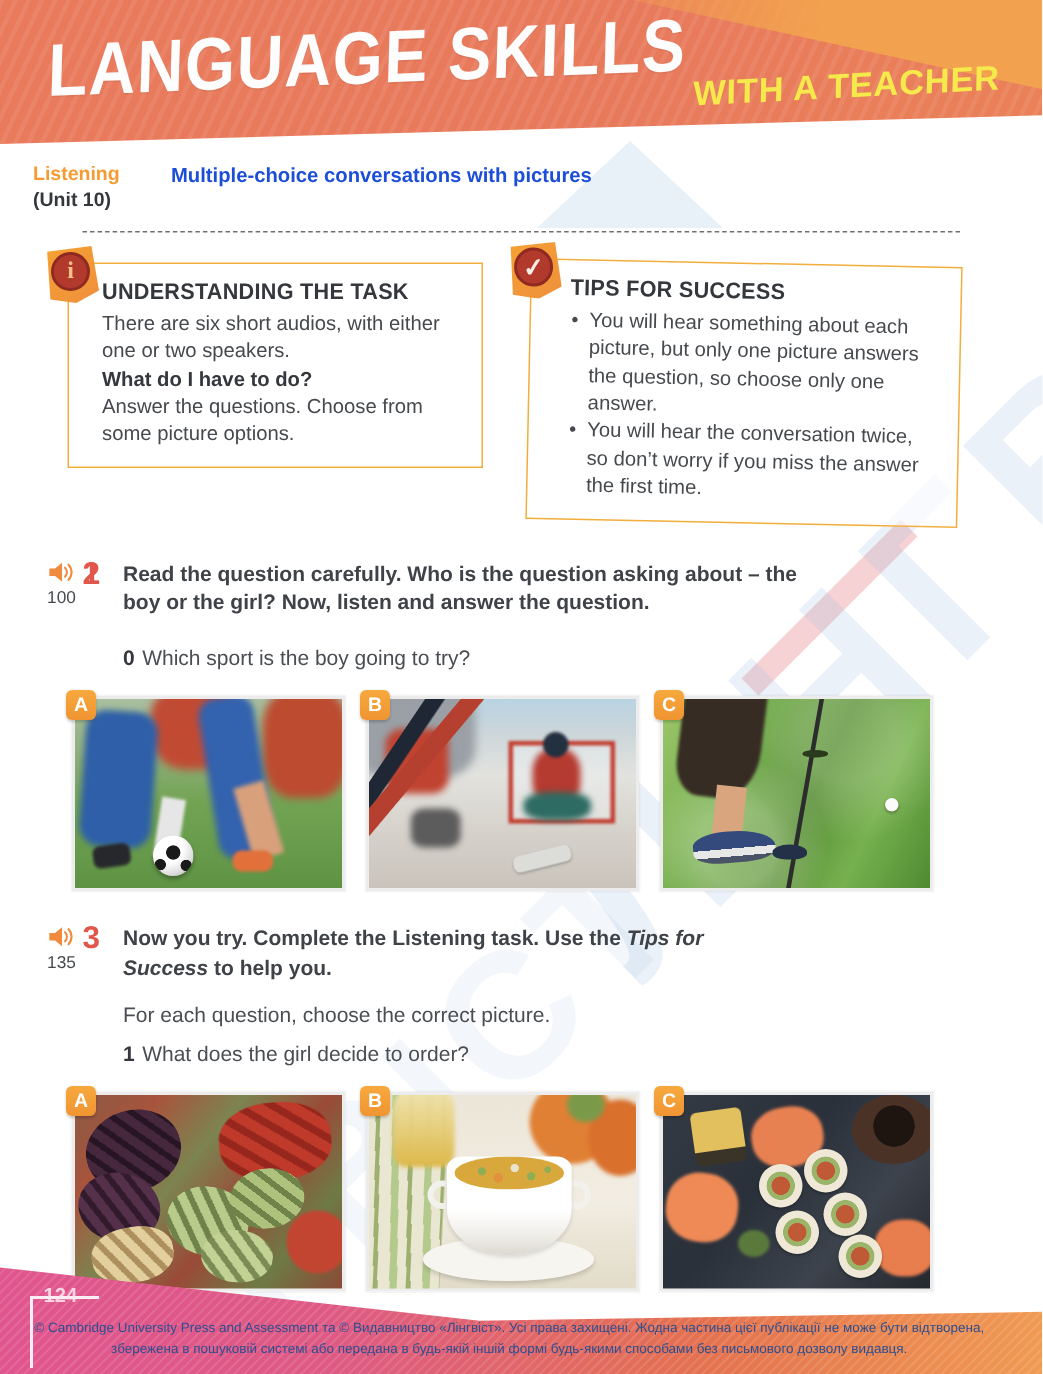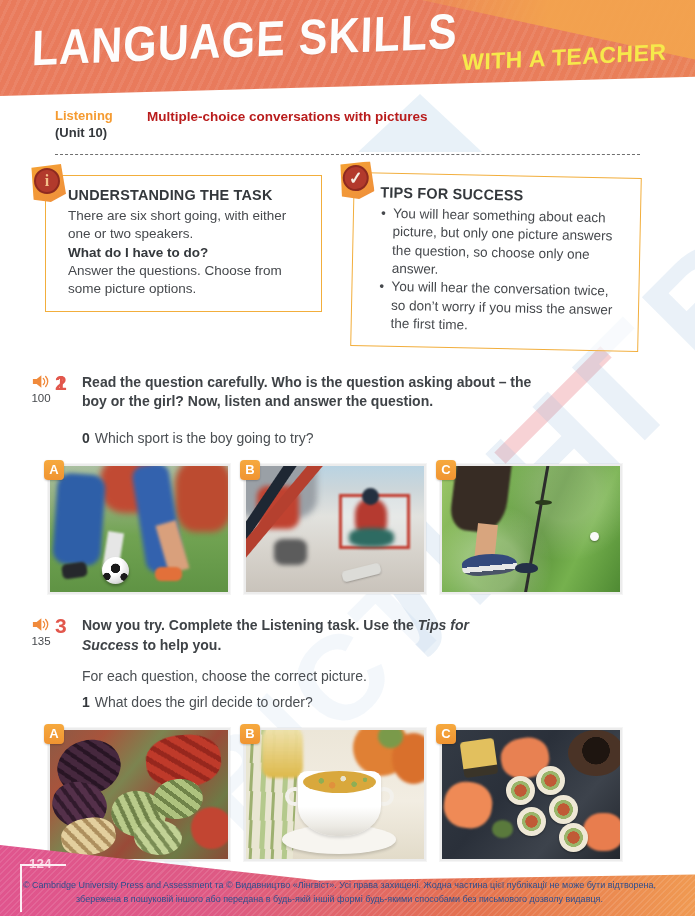--- a/index.html
+++ b/index.html
@@ -48,25 +48,25 @@
     transform:scaleY(1.15) rotate(-2deg) skewX(-4deg); transform-origin:left center;
     text-shadow:0 1px 0 rgba(0,0,0,0.05);
   }
   .teacher-badge {
     position:absolute; right:28px; top:44px;
     font-size:23px; font-weight:800; color:#F6E94B; letter-spacing:0.5px;
     transform:rotate(-3deg) skewX(-4deg);
   }
   
   .content { position:relative; z-index:1; }
-  .meta-row { display:flex; margin:12px 55px 0 55px; }
+  .meta-row { display:flex; margin:12px 55px 0 22px; }
   .meta-left { width:68px; flex:0 0 68px; }
   .listening-label { color:#F59B31; font-weight:800; font-size:13px; }
   .unit-label { color:#34383C; font-weight:800; font-size:13px; margin-top:2px; }
-  .section-title { font-weight:800; font-size:13.5px; color:#b91c1c; margin-left:24px; padding-top:1px; }
+  .section-title { font-weight:800; font-size:13.5px; color:#1d4ed8; margin-left:24px; padding-top:1px; }
   .divider { margin:14px 55px 0 55px; border-top:1.4px dashed #6f6f6f; }
   
   .boxes { display:flex; gap:30px; margin:20px 55px 0 45px; align-items:flex-start; }
   .infobox {
     position:relative; border:1.6px solid #F2AE3C; background:rgba(255,255,255,0.65);
     padding:10px 12px 12px 22px;
   }
   .box-understanding { flex:0 0 277px; }
   .box-tips { flex:1; transform:rotate(1.2deg); padding-left:26px; }
   .box-icon {
@@ -266,21 +266,21 @@
   <div class="boxes">
     <div class="infobox box-understanding">
       <div class="box-icon">
         <div class="flag"></div>
         <div class="circle">
             <span class="glyph">i</span>
           </div>
       </div>
       <div class="box-title">UNDERSTANDING THE TASK</div>
       <div class="box-text">
-        <span>There are six short going, with either one or two speakers.</span><br>
+        <span>There are six short audios, with either one or two speakers.</span><br>
         <span class="bold-q">What do I have to do?</span><br>
         <span>Answer the questions. Choose from some picture options.</span>
       </div>
     </div>
 
     <div class="infobox box-tips">
       <div class="box-icon">
         <div class="flag"></div>
         <div class="circle">
             <span class="glyph check">✓</span>
@@ -430,15 +430,15 @@
   </div>
 </div>
 
 <div class="footer">
   <div class="footer-band"></div>
   <div class="page-corner">
     <div class="page-number">124</div>
   </div>
   <div class="copyright">
     <div>© Cambridge University Press and Assessment та © Видавництво «Лінгвіст». Усі права захищені. Жодна частина цієї публікації не може бути відтворена,</div>
-    <div>збережена в пошуковій іншого або передана в будь-якій іншій формі будь-якими способами без письмового дозволу видавця.</div>
+    <div>збережена в пошуковій системі або передана в будь-якій іншій формі будь-якими способами без письмового дозволу видавця.</div>
   </div>
 </div>
 
 </body></html>

